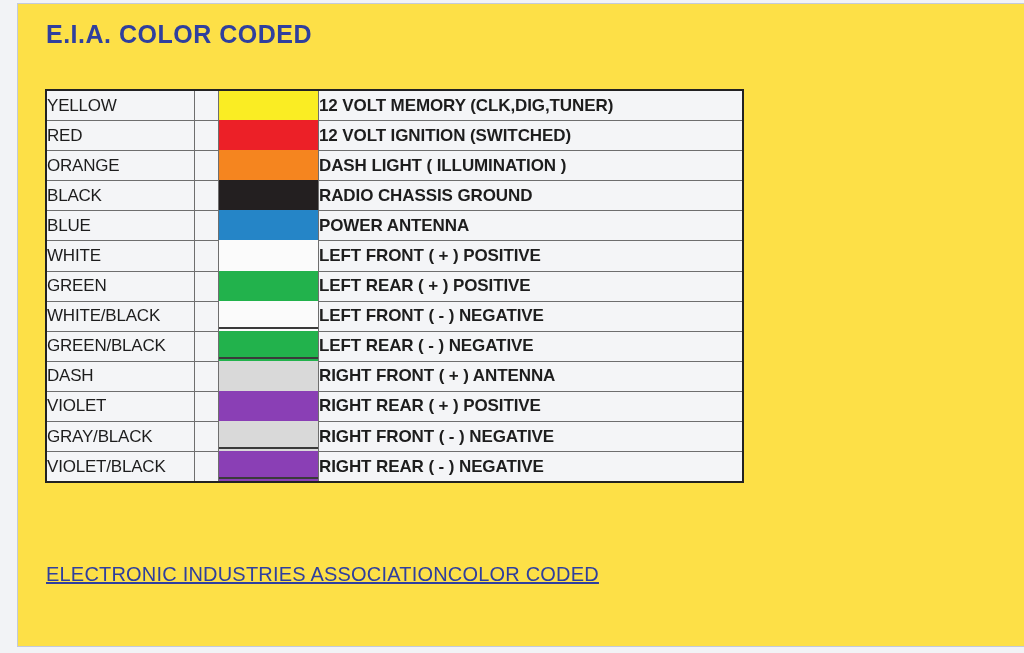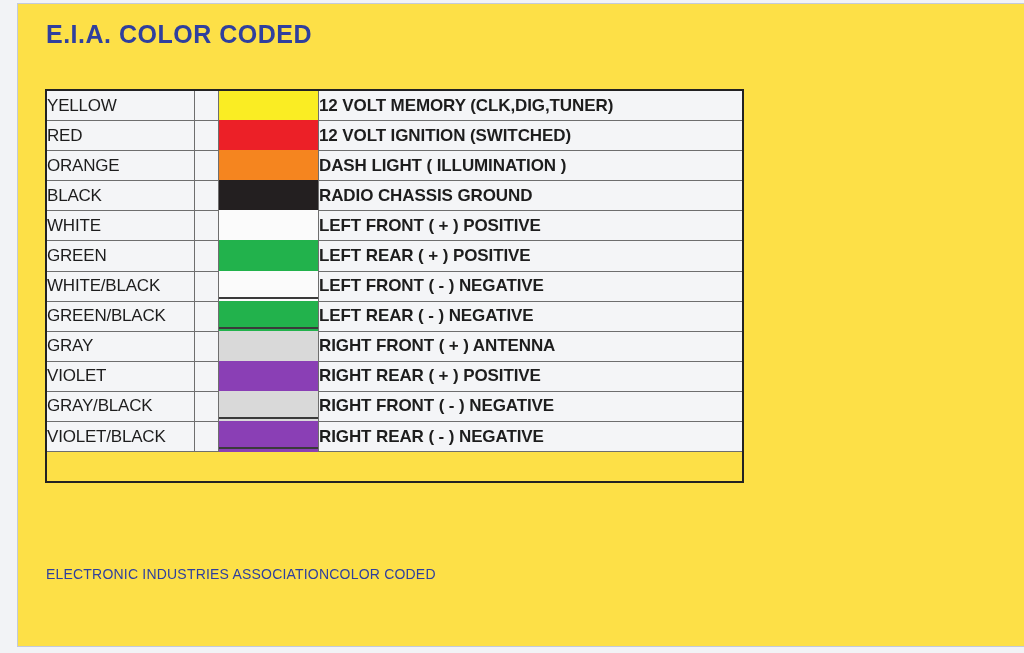--- a/index.html
+++ b/index.html
@@ -108,24 +108,25 @@
     box-sizing: border-box;
     pointer-events: none;
   }
 
   
   #footer {
     position: absolute;
     left: 28px;
     top: 556px;
     color: #2f3f9e;
-    font-size: 14px;
+    font-size: 20px;
     line-height: 29px;
     white-space: nowrap;
     letter-spacing: 0.2px;
+    text-decoration: underline;
   }
   #footer .line2 { letter-spacing: 0.1px; }
 </style>
 </head>
 <body>
 
 <div id="page-frame">
 
   <div id="page-title">E.I.A. COLOR CODED</div>
 
@@ -164,20 +165,28 @@
         </tr>
         <tr>
           <td class="cell-name">BLACK</td>
           <td class="cell-gap"></td>
           <td class="cell-swatch">
             <div class="swatch" style="background: rgb(35, 31, 32);"></div>
           </td>
           <td class="cell-desc">RADIO CHASSIS GROUND</td>
         </tr>
         <tr>
+          <td class="cell-name">BLUE</td>
+          <td class="cell-gap"></td>
+          <td class="cell-swatch">
+            <div class="swatch" style="background: rgb(37, 133, 199);"></div>
+          </td>
+          <td class="cell-desc">POWER ANTENNA</td>
+        </tr>
+        <tr>
           <td class="cell-name">WHITE</td>
           <td class="cell-gap"></td>
           <td class="cell-swatch">
             <div class="swatch" style="background: rgb(251, 251, 251);"></div>
           </td>
           <td class="cell-desc">LEFT FRONT ( + ) POSITIVE</td>
         </tr>
         <tr>
           <td class="cell-name">GREEN</td>
           <td class="cell-gap"></td>
@@ -200,21 +209,21 @@
           <td class="cell-name">GREEN/BLACK</td>
           <td class="cell-gap"></td>
           <td class="cell-swatch">
             <div class="swatch" style="background: rgb(34, 178, 76);">
               <div class="stripe"></div>
             </div>
           </td>
           <td class="cell-desc">LEFT REAR ( -  ) NEGATIVE</td>
         </tr>
         <tr>
-          <td class="cell-name">GRAY</td>
+          <td class="cell-name">DASH</td>
           <td class="cell-gap"></td>
           <td class="cell-swatch">
             <div class="swatch" style="background: rgb(217, 217, 217);"></div>
           </td>
           <td class="cell-desc">RIGHT FRONT ( + ) ANTENNA</td>
         </tr>
         <tr>
           <td class="cell-name">VIOLET</td>
           <td class="cell-gap"></td>
           <td class="cell-swatch">

